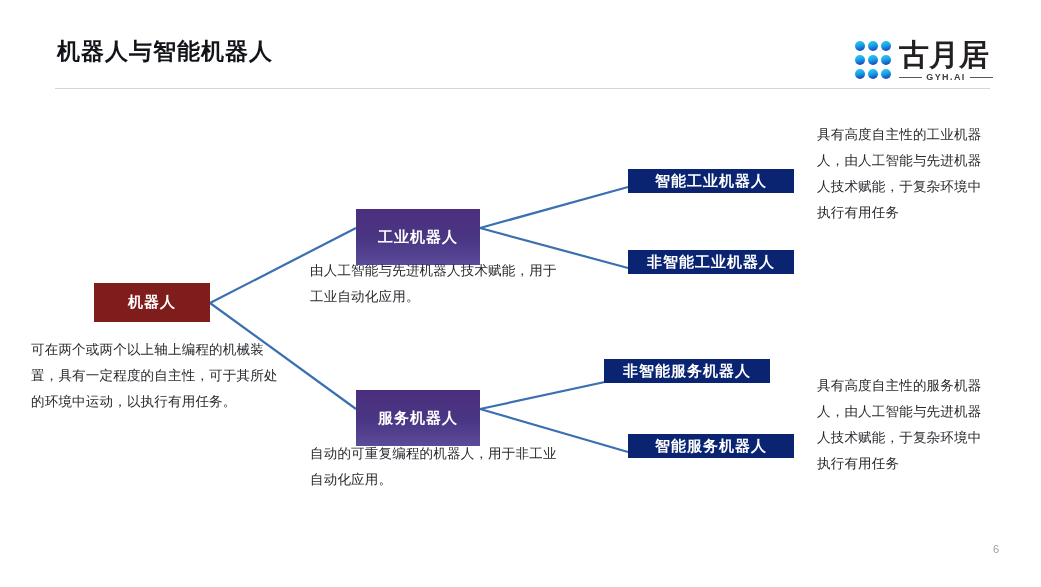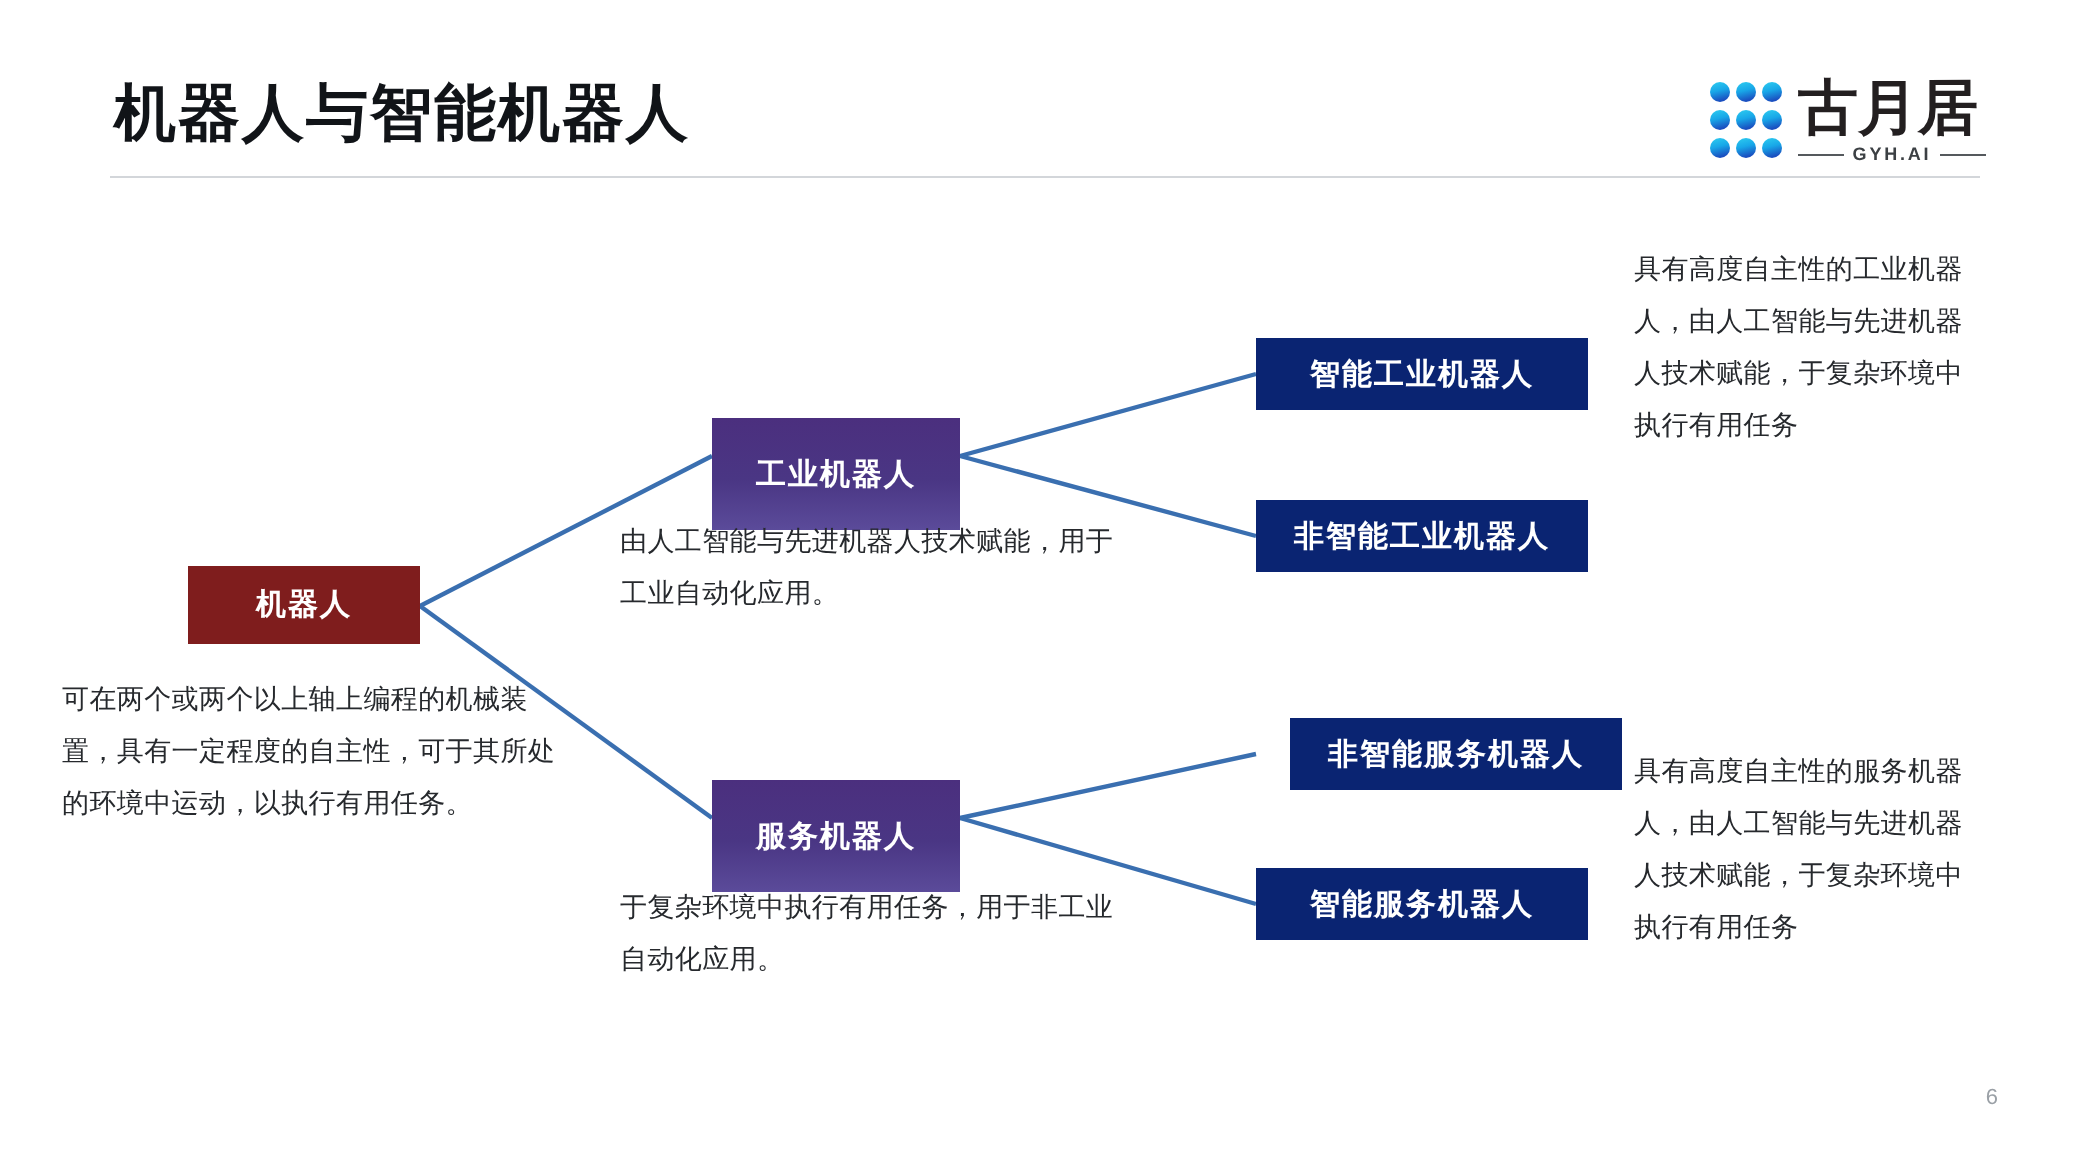--- a/index.html
+++ b/index.html
@@ -16,21 +16,21 @@
     height: 587px;
     background: #ffffff;
     overflow: hidden;
   }
 
   
   .slide-title {
     position: absolute;
     left: 57px;
     top: 36px;
-    font-size: 31px;
+    font-size: 23px;
     font-weight: bold;
     color: #111418;
     letter-spacing: 1px;
     white-space: nowrap;
   }
   .title-rule {
     position: absolute;
     left: 55px;
     top: 88px;
     width: 935px;
@@ -121,26 +121,26 @@
     background: linear-gradient(180deg, #4b2f7e 0%, #4a3684 55%, #5b4b9a 100%);
     width: 124px;
     height: 56px;
   }
   .node-mid-industrial { left: 356px; top: 209px; }
   .node-mid-service    { left: 356px; top: 390px; }
 
   .node-leaf {
     background: #0a2472;
     width: 166px;
-    height: 36px;
+    height: 24px;
     font-size: 15px;
   }
   .leaf-1 { left: 628px; top: 169px; }
   .leaf-2 { left: 628px; top: 250px; }
-  .leaf-3 { left: 645px; top: 359px; }
+  .leaf-3 { left: 604px; top: 359px; }
   .leaf-4 { left: 628px; top: 434px; }
 
   
   .desc {
     position: absolute;
     color: #26292d;
     font-size: 13.5px;
     line-height: 26px;
     letter-spacing: 0.2px;
   }
@@ -224,19 +224,19 @@
   <div class="node node-mid node-mid-industrial">工业机器人</div>
   <div class="node node-mid node-mid-service">服务机器人</div>
 
   <div class="node node-leaf leaf-1">智能工业机器人</div>
   <div class="node node-leaf leaf-2">非智能工业机器人</div>
   <div class="node node-leaf leaf-3">非智能服务机器人</div>
   <div class="node node-leaf leaf-4">智能服务机器人</div>
 
   <div class="desc desc-root">可在两个或两个以上轴上编程的机械装置，具有一定程度的自主性，可于其所处的环境中运动，以执行有用任务。</div>
   <div class="desc desc-industrial">由人工智能与先进机器人技术赋能，用于工业自动化应用。</div>
-  <div class="desc desc-service">于复杂环境中执行有用任务，用于非工业自动化应用。</div>
+  <div class="desc desc-service">自动的可重复编程的机器人，用于非工业自动化应用。</div>
   <div class="desc desc-smart-ind">具有高度自主性的工业机器人，由人工智能与先进机器人技术赋能，于复杂环境中执行有用任务</div>
   <div class="desc desc-smart-srv">具有高度自主性的服务机器人，由人工智能与先进机器人技术赋能，于复杂环境中执行有用任务</div>
 
   <div class="page-number">6</div>
 
 </div>
 
 </body></html>

